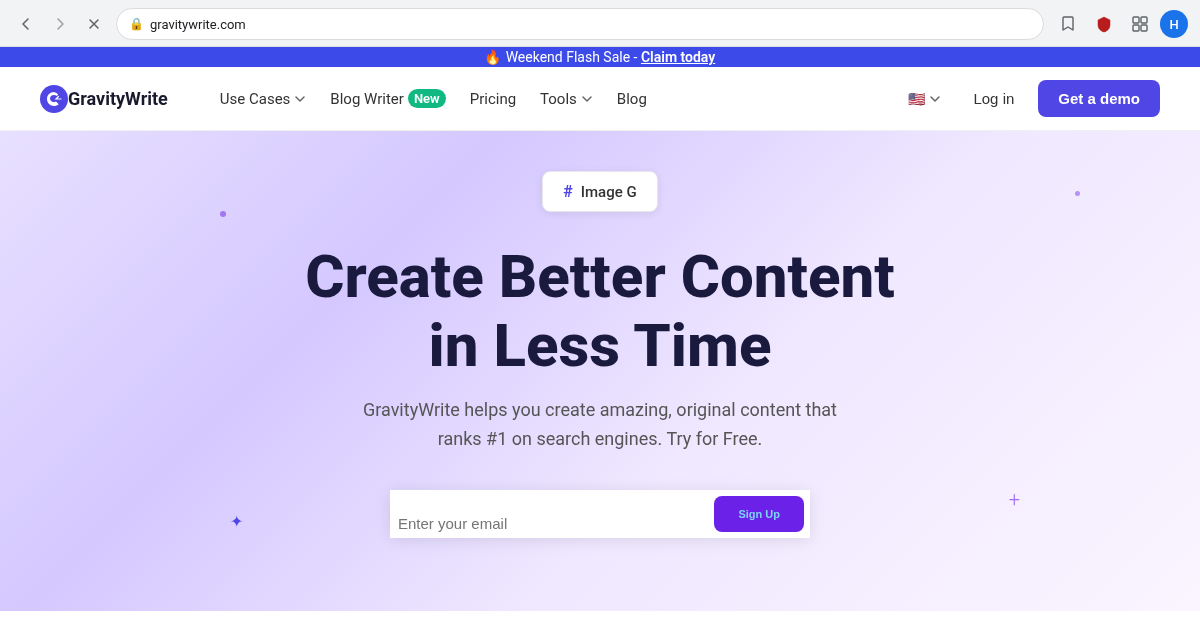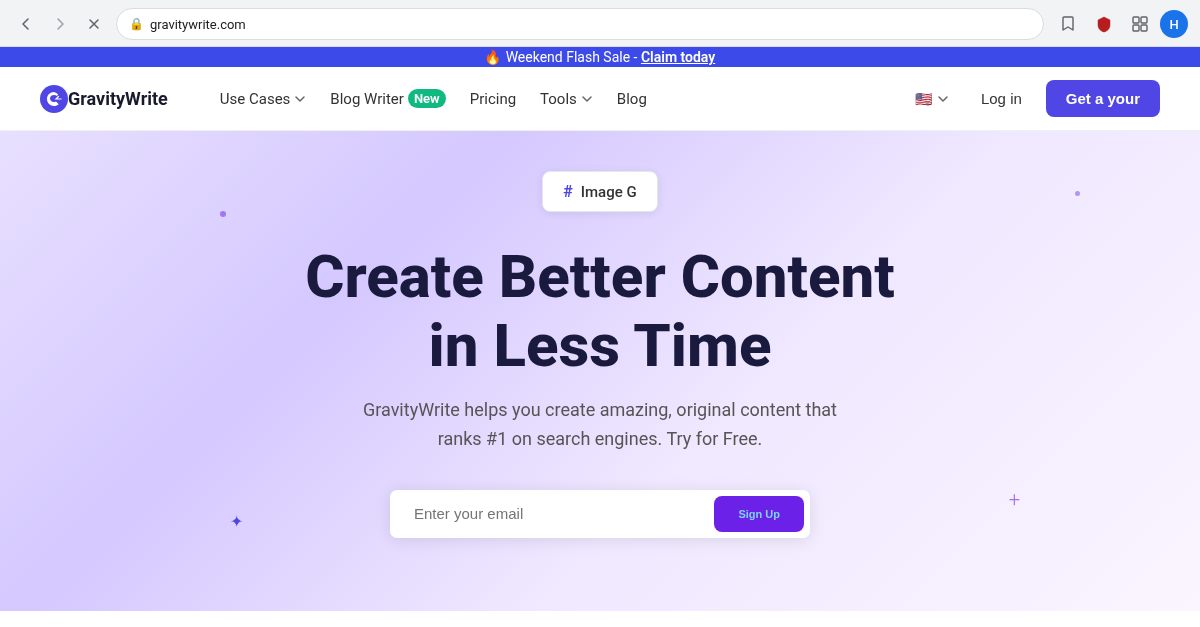--- a/index.html
+++ b/index.html
@@ -265,25 +265,25 @@
       font-size: 18px;
       color: #555;
       max-width: 480px;
       line-height: 1.6;
       margin-bottom: 36px;
     }
 
     .email-form {
       display: flex;
       background: white;
-      border-radius: 7px;
-      padding: 6px 6px 6px 24px;
+      border-radius: 0;
+      padding: 6px 6px 6px 8px;
       box-shadow: 0 2px 16px rgba(0,0,0,0.1);
       width: 420px;
-      align-items: center;
+      align-items: flex-end;
     }
     .email-input {
       flex: 1;
       border: none;
       outline: none;
       font-size: 15px;
       color: #333;
       background: transparent;
     }
     .signup-btn {
@@ -393,21 +393,21 @@
     </div>
 
     <div class="nav-actions">
       <div class="lang-selector">
         <span>🇺🇸</span>
         <svg width="12" height="12" viewBox="0 0 12 12" fill="none">
             <path d="M2 4l4 4 4-4" stroke="#666" stroke-width="1.5" stroke-linecap="round" stroke-linejoin="round"></path>
           </svg>
       </div>
       <button class="login-btn">Log in</button>
-      <button class="demo-btn">Get a your</button>
+      <button class="demo-btn">Get a demo</button>
     </div>
   </nav>
 
   <section class="hero">
 
     <div class="dot dot-1"></div>
     <div class="dot dot-2"></div>
     <span class="plus-sign plus-1">+</span>
     <span class="star-sign">✦</span>
 

